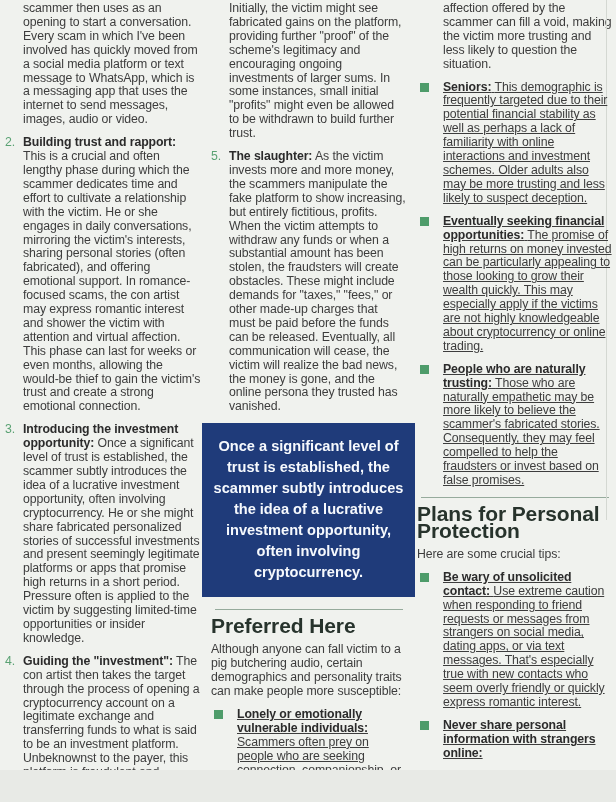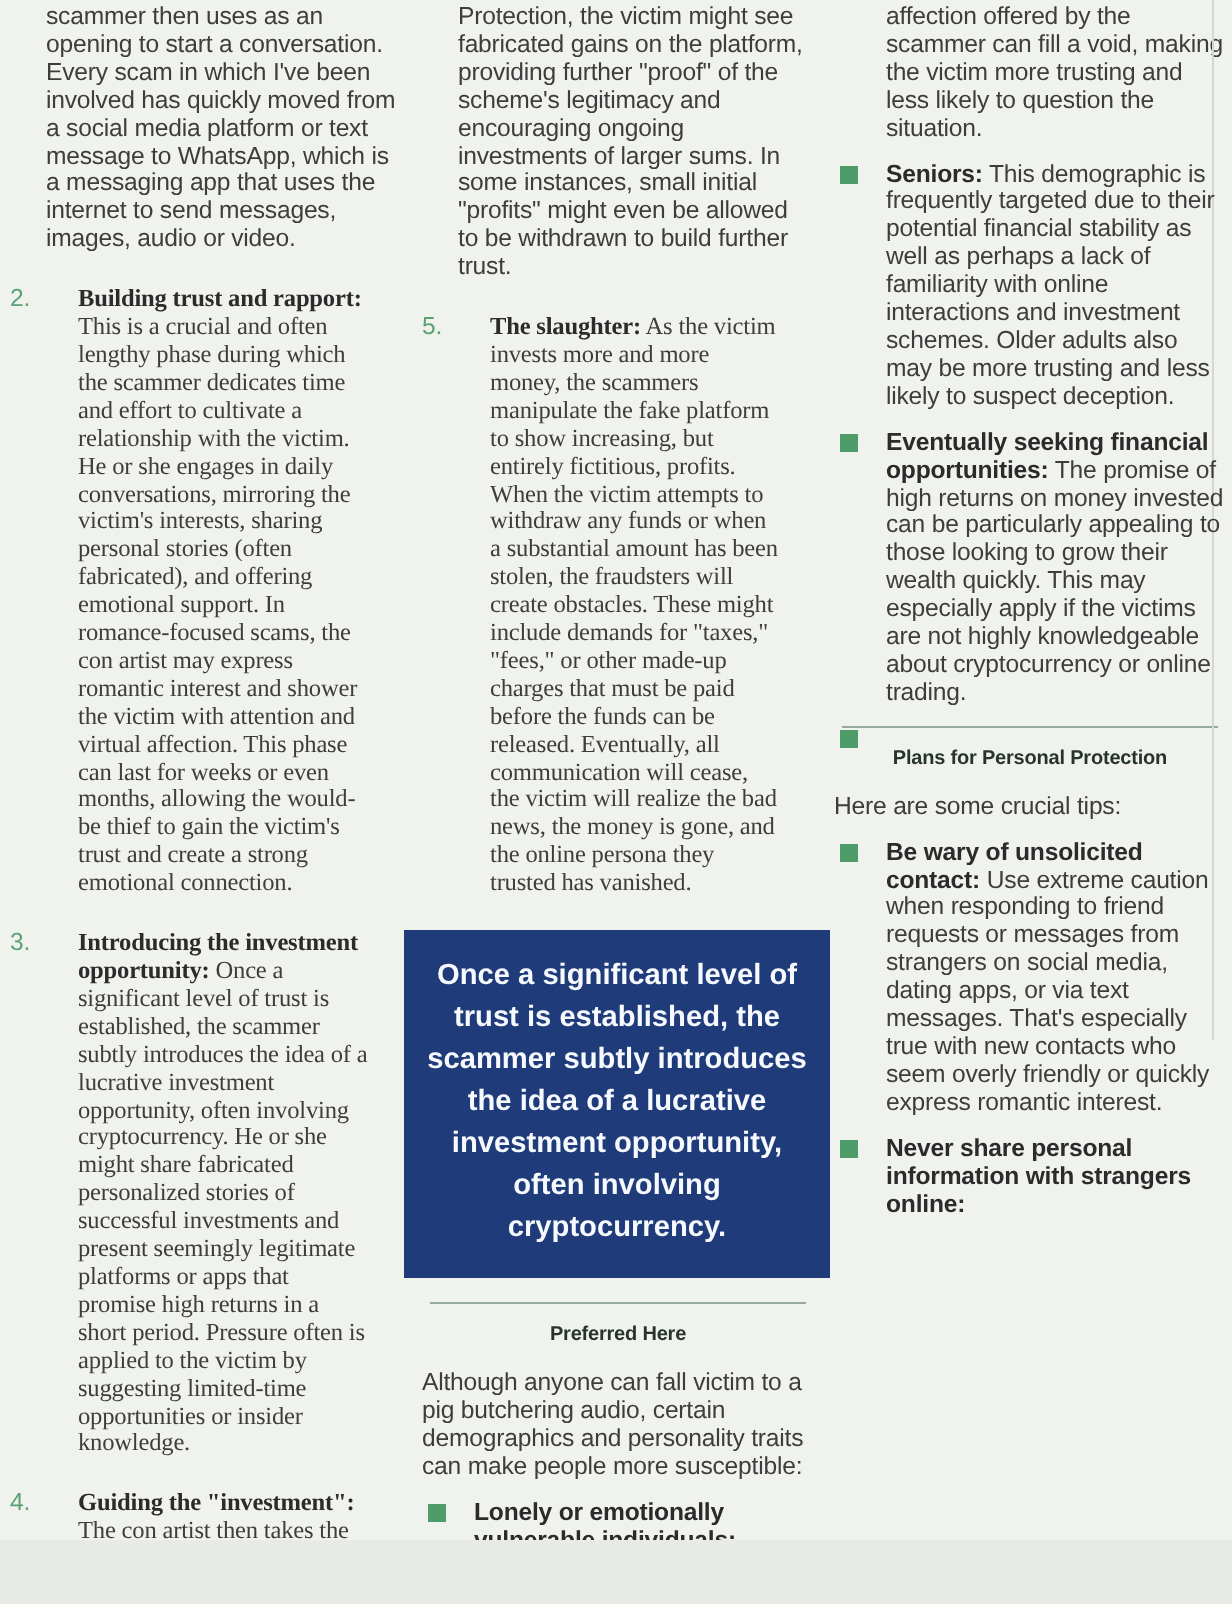--- a/index.html
+++ b/index.html
@@ -17,44 +17,43 @@
     color:#3d3d3d;
   }
   .cols{display:flex;gap:10px;}
   .col{width:196px;flex:0 0 196px;font-size:12.3px;line-height:13.9px;letter-spacing:-0.1px;}
   .col p{margin:0 0 9px 0;}
   b,.run-in{color:#2b2b2b;font-weight:bold;}
   .indent-num{padding-left:18px;}
   .indent-bullet{padding-left:26px;}
   .num-item{position:relative;padding-left:18px;margin:0 0 9px 0;}
   .num-item .num{position:absolute;left:0;top:0;color:#5aa273;}
-  .num-item p{margin:16px;font-family:Liberation Serif, serif;}
-  .bullet-item{position:relative;padding-left:26px;margin:0 0 9px 0;}
+  .num-item p{margin:0;}
+  .bullet-item{position:relative;padding-left:26px;margin:0 0 9px 0;text-decoration:underline;}
   .bullet-item .sq{
     position:absolute;left:3px;top:2.5px;width:9px;height:9px;background:#4e9c6a;
   }
   .bullet-item p{margin:0;}
   .quote-box{
     background:#1f3b7a;
     color:#f6f9fd;
     font-weight:bold;
     font-size:14.6px;
     line-height:21px;
     text-align:center;
     padding:13px 8px 14px 8px;
     margin:5px -8px 12px -9px;
     letter-spacing:0;
   }
   .rule{border:none;border-top:1px solid #96ab9c;margin:2px 4px 7px 4px;}
   .section-heading{
-    font-size:10px;
+    font-size:21px;
     line-height:17px;
     font-weight:bold;
     color:#27332c;
-    text-align:center;
     margin:0 0 9px 0;
     letter-spacing:-0.1px;
   }
   .edge-shadow{
     position:absolute;top:0;right:9px;width:1px;height:520px;
     background:#d4d8d2;
   }
 </style>
 </head>
 <body>
@@ -76,21 +75,21 @@
         <p><b class="run-in">Introducing the investment opportunity:</b> <span>Once a significant level of trust is established, the scammer subtly introduces the idea of a lucrative investment opportunity, often involving cryptocurrency. He or she might share fabricated personalized stories of successful investments and present seemingly legitimate platforms or apps that promise high returns in a short period. Pressure often is applied to the victim by suggesting limited-time opportunities or insider knowledge.</span></p>
       </div>
 
       <div class="num-item">
         <span class="num">4.</span>
         <p><b class="run-in">Guiding the "investment":</b> <span>The con artist then takes the target through the process of opening a cryptocurrency account on a legitimate exchange and transferring funds to what is said to be an investment platform. Unbeknownst to the payer, this platform is fraudulent and controlled by the scammers.</span></p>
       </div>
     </div>
 
     <div class="col">
-      <p class="indent-num">Protection, the victim might see fabricated gains on the platform, providing further "proof" of the scheme's legitimacy and encouraging ongoing investments of larger sums. In some instances, small initial "profits" might even be allowed to be withdrawn to build further trust.</p>
+      <p class="indent-num">Initially, the victim might see fabricated gains on the platform, providing further "proof" of the scheme's legitimacy and encouraging ongoing investments of larger sums. In some instances, small initial "profits" might even be allowed to be withdrawn to build further trust.</p>
 
       <div class="num-item">
         <span class="num">5.</span>
         <p><b class="run-in">The slaughter:</b> <span>As the victim invests more and more money, the scammers manipulate the fake platform to show increasing, but entirely fictitious, profits. When the victim attempts to withdraw any funds or when a substantial amount has been stolen, the fraudsters will create obstacles. These might include demands for "taxes," "fees," or other made-up charges that must be paid before the funds can be released. Eventually, all communication will cease, the victim will realize the bad news, the money is gone, and the online persona they trusted has vanished.</span></p>
       </div>
 
       <div class="quote-box">Once a significant level of trust is established, the scammer subtly introduces the idea of a lucrative investment opportunity, often involving cryptocurrency.</div>
 
       <hr class="rule">
       <h3 class="section-heading">Preferred Here</h3>
@@ -110,20 +109,21 @@
         <p><b class="run-in">Seniors:</b> <span>This demographic is frequently targeted due to their potential financial stability as well as perhaps a lack of familiarity with online interactions and investment schemes. Older adults also may be more trusting and less likely to suspect deception.</span></p>
       </div>
 
       <div class="bullet-item">
         <span class="sq"></span>
         <p><b class="run-in">Eventually seeking financial opportunities:</b> <span>The promise of high returns on money invested can be particularly appealing to those looking to grow their wealth quickly. This may especially apply if the victims are not highly knowledgeable about cryptocurrency or online trading.</span></p>
       </div>
 
       <div class="bullet-item">
         <span class="sq"></span>
+        <p><b class="run-in">People who are naturally trusting:</b> <span>Those who are naturally empathetic may be more likely to believe the scammer's fabricated stories. Consequently, they may feel compelled to help the fraudsters or invest based on false promises.</span></p>
       </div>
 
       <hr class="rule">
       <h3 class="section-heading">Plans for Personal Protection</h3>
       <p>Here are some crucial tips:</p>
 
       <div class="bullet-item">
         <span class="sq"></span>
         <p><b class="run-in">Be wary of unsolicited contact:</b> <span>Use extreme caution when responding to friend requests or messages from strangers on social media, dating apps, or via text messages. That's especially true with new contacts who seem overly friendly or quickly express romantic interest.</span></p>
       </div>

